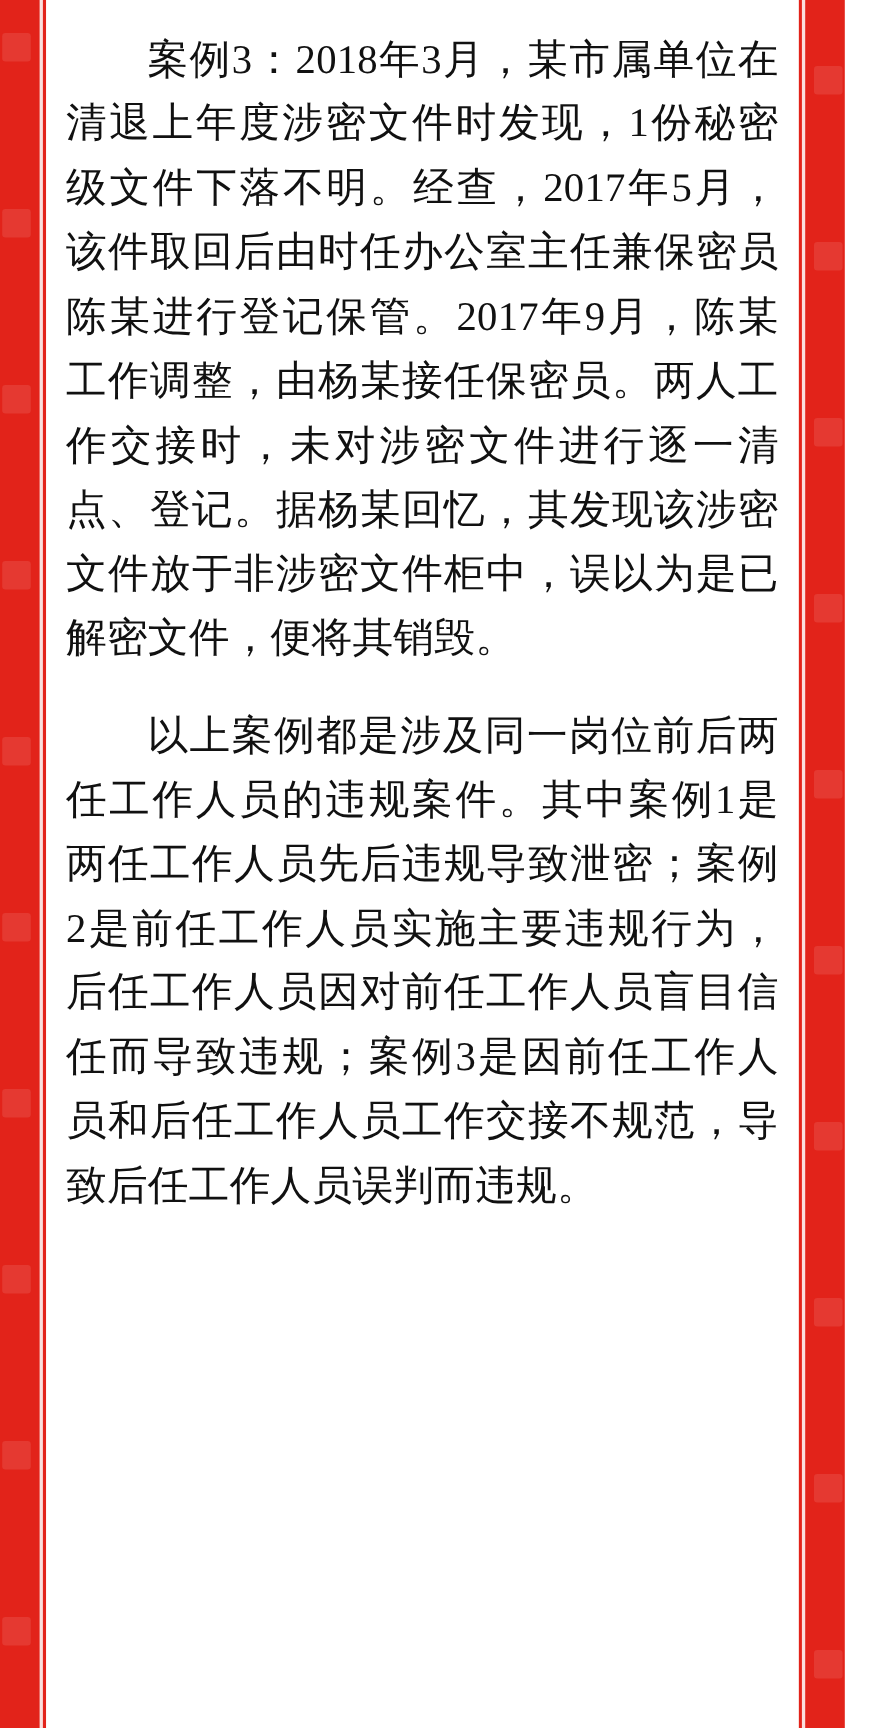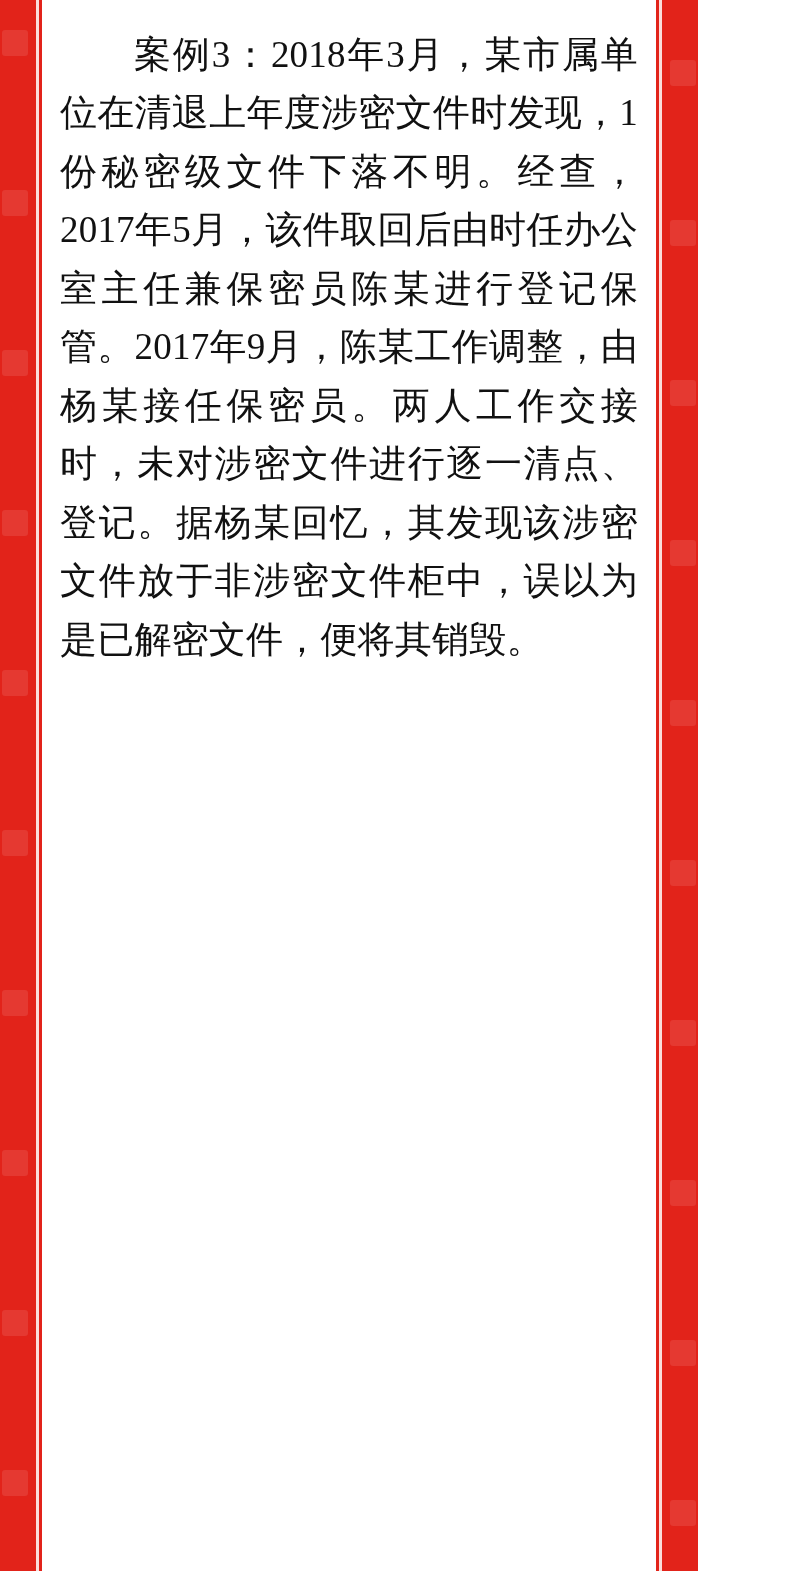--- a/index.html
+++ b/index.html
@@ -8,21 +8,21 @@
     background: #ffffff;
   }
   body {
     width: 800px;
     height: 1571px;
     font-family: "Liberation Serif", "DejaVu Serif", serif;
     overflow: hidden;
   }
   #page {
     position: relative;
-    width: 698px;
+    width: 768px;
     height: 1571px;
     background: #ffffff;
     box-sizing: border-box;
   }
   
   .edge {
     position: absolute;
     top: 0;
     bottom: 0;
     width: 42px;
@@ -100,15 +100,16 @@
     <div class="wm" style="top:700px;left:14px;"></div>
     <div class="wm" style="top:860px;left:14px;"></div>
     <div class="wm" style="top:1020px;left:14px;"></div>
     <div class="wm" style="top:1180px;left:14px;"></div>
     <div class="wm" style="top:1340px;left:14px;"></div>
     <div class="wm" style="top:1500px;left:14px;"></div>
   </div>
 
   <div class="content">
     <p class="para">案例3：2018年3月，某市属单位在清退上年度涉密文件时发现，1份秘密级文件下落不明。经查，2017年5月，该件取回后由时任办公室主任兼保密员陈某进行登记保管。2017年9月，陈某工作调整，由杨某接任保密员。两人工作交接时，未对涉密文件进行逐一清点、登记。据杨某回忆，其发现该涉密文件放于非涉密文件柜中，误以为是已解密文件，便将其销毁。</p>
+    <p class="para">以上案例都是涉及同一岗位前后两任工作人员的违规案件。其中案例1是两任工作人员先后违规导致泄密；案例2是前任工作人员实施主要违规行为，后任工作人员因对前任工作人员盲目信任而导致违规；案例3是因前任工作人员和后任工作人员工作交接不规范，导致后任工作人员误判而违规。</p>
   </div>
 
 </div>
 
 </body></html>

